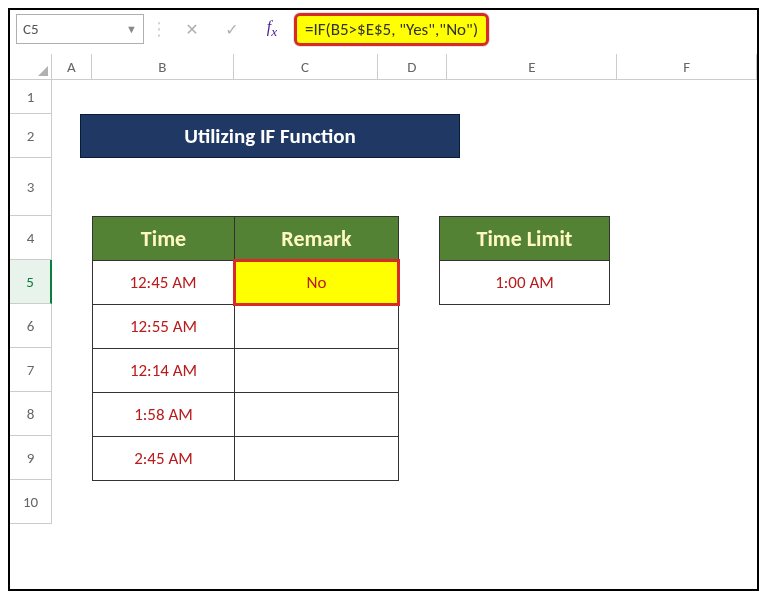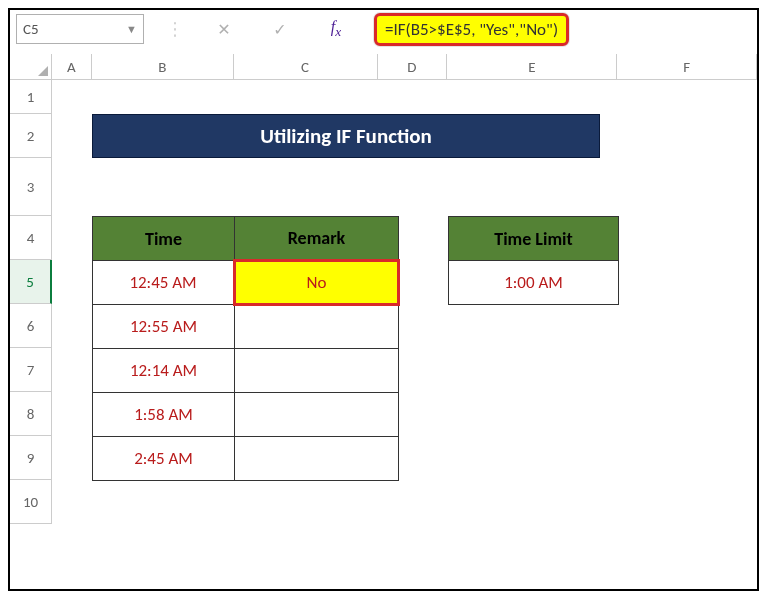--- a/index.html
+++ b/index.html
@@ -13,21 +13,21 @@
       width: 751px;
       height: 583px;
       background: #fff;
       position: relative;
     }
     .formula-bar {
       display: flex;
       align-items: center;
       height: 38px;
       padding: 4px 6px;
-      gap: 20px;
+      gap: 4px;
     }
     .name-box {
       width: 128px;
       height: 30px;
       border: 1px solid #b0b0b0;
       display: flex;
       align-items: center;
       padding: 0 6px;
       font-size: 15px;
       color: #555;
@@ -114,40 +114,40 @@
       border-right: 2px solid #0b7d3e;
       color: #0b7d3e;
       background: #e8f3eb;
     }
     .cells-area {
       position: relative;
       flex: 1;
     }
     .title-bar {
       position: absolute;
-      left: 40px; top: 34px;
-      width: 508px; height: 44px;
+      left: 28px; top: 34px;
+      width: 380px; height: 44px;
       background: #203864;
       color: #fff;
       font-weight: bold;
       font-size: 21px;
       display: flex;
       align-items: center;
       justify-content: center;
       border: 1px solid #0a1a3a;
     }
     .table {
       position: absolute;
       border-collapse: collapse;
     }
     .table th {
       background: #548235;
-      color: #000000;
+      color: #fef9c3;
       font-weight: bold;
-      font-size: 18px;
+      font-size: 22px;
       border: 1px solid #333;
       height: 44px;
       padding: 0 8px;
     }
     .table td {
       border: 1px solid #333;
       height: 44px;
       font-size: 17px;
       text-align: center;
       color: #b91c1c;
@@ -236,21 +236,21 @@
             <td>1:58 AM</td>
             <td class="empty-cell"></td>
           </tr>
           <tr>
             <td>2:45 AM</td>
             <td class="empty-cell"></td>
           </tr>
         </tbody>
           </table>
 
-        <table class="table" style="left:396px; top:136px;">
+        <table class="table" style="left:387px; top:136px;">
           <tbody>
               <tr>
             <th style="width:170px;">Time Limit</th>
           </tr>
           <tr>
             <td>1:00 AM</td>
           </tr>
         </tbody>
           </table>
       </div>

